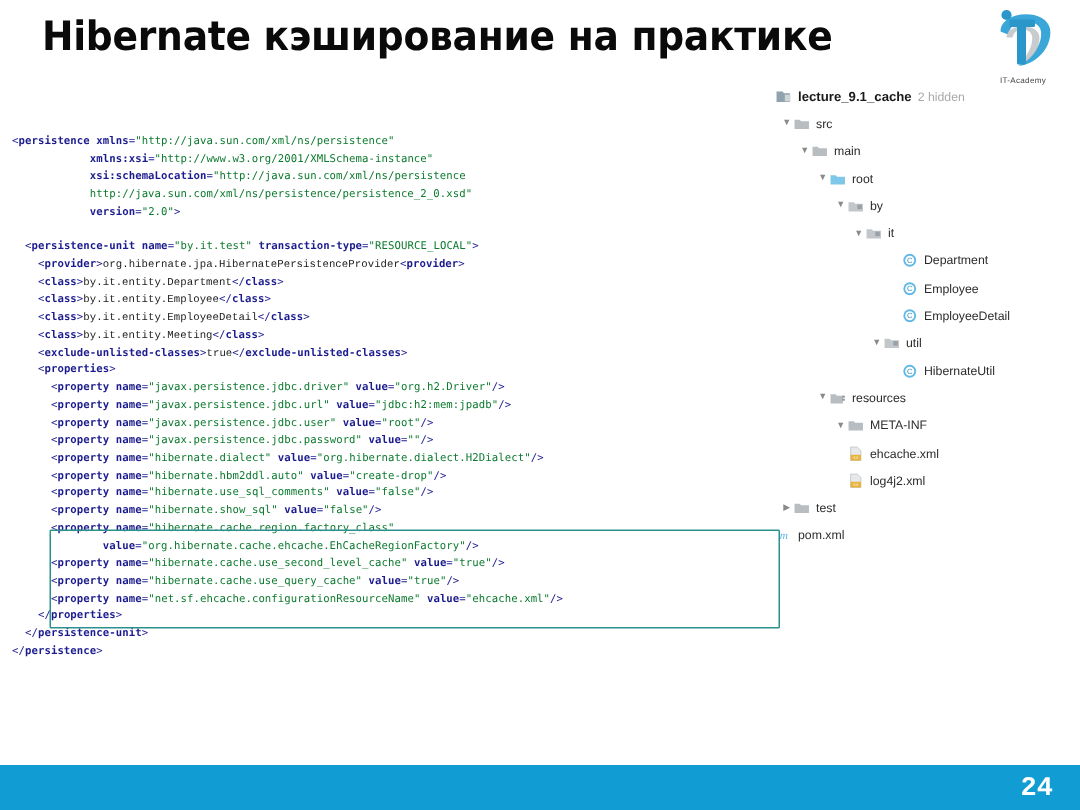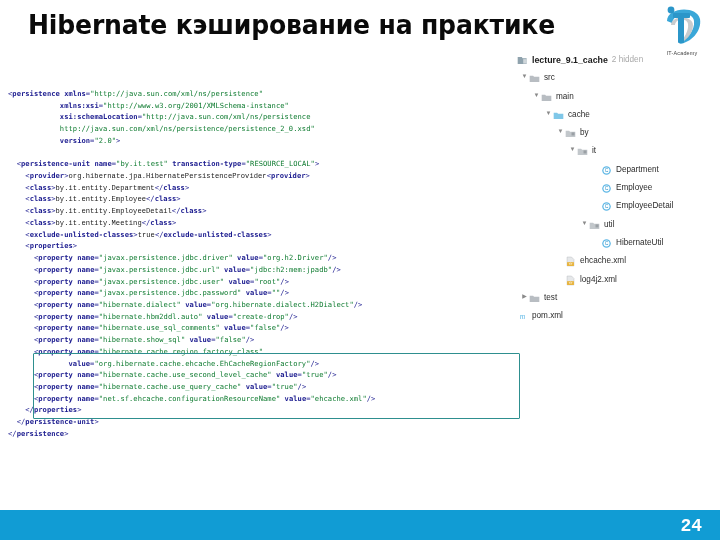--- a/index.html
+++ b/index.html
@@ -86,21 +86,21 @@
     position: absolute;
     left: 508px;
     top: 55px;
     width: 212px;
     font-family: "Liberation Sans", sans-serif;
     font-size: 8.2px;
     color: #2b2b2b;
   }
   .tree-row {
     display: flex;
-    align-items: flex-start;
+    align-items: center;
     height: 18.3px;
     white-space: nowrap;
   }
   .arrow {
     width: 9px;
     flex: 0 0 9px;
     font-size: 6px;
     color: #8a8a8a;
     text-align: center;
     line-height: 1;
@@ -198,21 +198,21 @@
       <span class="tree-label">main</span>
     </div>
     <div class="tree-row">
       <span class="indent" style="width: 36px; flex: 0 0 36px;"></span>
       <span class="arrow">▼</span>
       <span class="icon">
         <svg width="11" height="11" viewBox="0 0 16 16">
           <path d="M1 4 h5 l1.3 1.6 H15 V13 H1 Z" fill="#7fc7e8"></path>
         </svg>
       </span>
-      <span class="tree-label">cache</span>
+      <span class="tree-label">root</span>
     </div>
     <div class="tree-row">
       <span class="indent" style="width: 48px; flex: 0 0 48px;"></span>
       <span class="arrow">▼</span>
       <span class="icon">
         <svg width="11" height="11" viewBox="0 0 16 16">
           <path d="M1 4 h5 l1.3 1.6 H15 V13 H1 Z" fill="#c2c7cb"></path>
           <rect x="9.5" y="6.4" width="4.4" height="4.4" fill="#9aa0a5"></rect>
         </svg>
       </span>
@@ -282,20 +282,42 @@
       <span class="icon">
         <svg width="11" height="11" viewBox="0 0 16 16">
           <circle cx="8" cy="8" r="6.2" fill="#5fb8e6"></circle>
           <circle cx="8" cy="8" r="4.4" fill="#ffffff"></circle>
           <text x="8" y="10.6" text-anchor="middle" font-size="7.4" font-family="&quot;Liberation Sans&quot;, sans-serif" fill="#2a8fc4">C</text>
         </svg>
       </span>
       <span class="tree-label">HibernateUtil</span>
     </div>
     <div class="tree-row">
+      <span class="indent" style="width: 36px; flex: 0 0 36px;"></span>
+      <span class="arrow">▼</span>
+      <span class="icon">
+        <svg width="11" height="11" viewBox="0 0 16 16">
+          <path d="M1 4 h5 l1.3 1.6 H13 V13 H1 Z" fill="#b8bdc2"></path>
+          <rect x="12.4" y="5.5" width="2.4" height="2" fill="#8e9499"></rect>
+          <rect x="12.4" y="8.4" width="2.4" height="2" fill="#8e9499"></rect>
+        </svg>
+      </span>
+      <span class="tree-label">resources</span>
+    </div>
+    <div class="tree-row">
+      <span class="indent" style="width: 48px; flex: 0 0 48px;"></span>
+      <span class="arrow">▼</span>
+      <span class="icon">
+        <svg width="11" height="11" viewBox="0 0 16 16">
+          <path d="M1 4 h5 l1.3 1.6 H15 V13 H1 Z" fill="#b8bdc2"></path>
+        </svg>
+      </span>
+      <span class="tree-label">META-INF</span>
+    </div>
+    <div class="tree-row">
       <span class="indent" style="width: 48px; flex: 0 0 48px;"></span>
       <span class="arrow"></span>
       <span class="icon">
         <svg width="11" height="11" viewBox="0 0 16 16">
           <path d="M3 1.5 h6.5 L13 5 v9.5 H3 Z" fill="#e6e8ea" stroke="#b9bdc1" stroke-width="0.7"></path>
           <rect x="3" y="9" width="10" height="5.5" fill="#e8b33a"></rect>
           <text x="8" y="13.4" text-anchor="middle" font-size="4.6" font-family="&quot;Liberation Sans&quot;, sans-serif" fill="#ffffff">&lt;&gt;</text>
         </svg>
       </span>
       <span class="tree-label">ehcache.xml</span>

